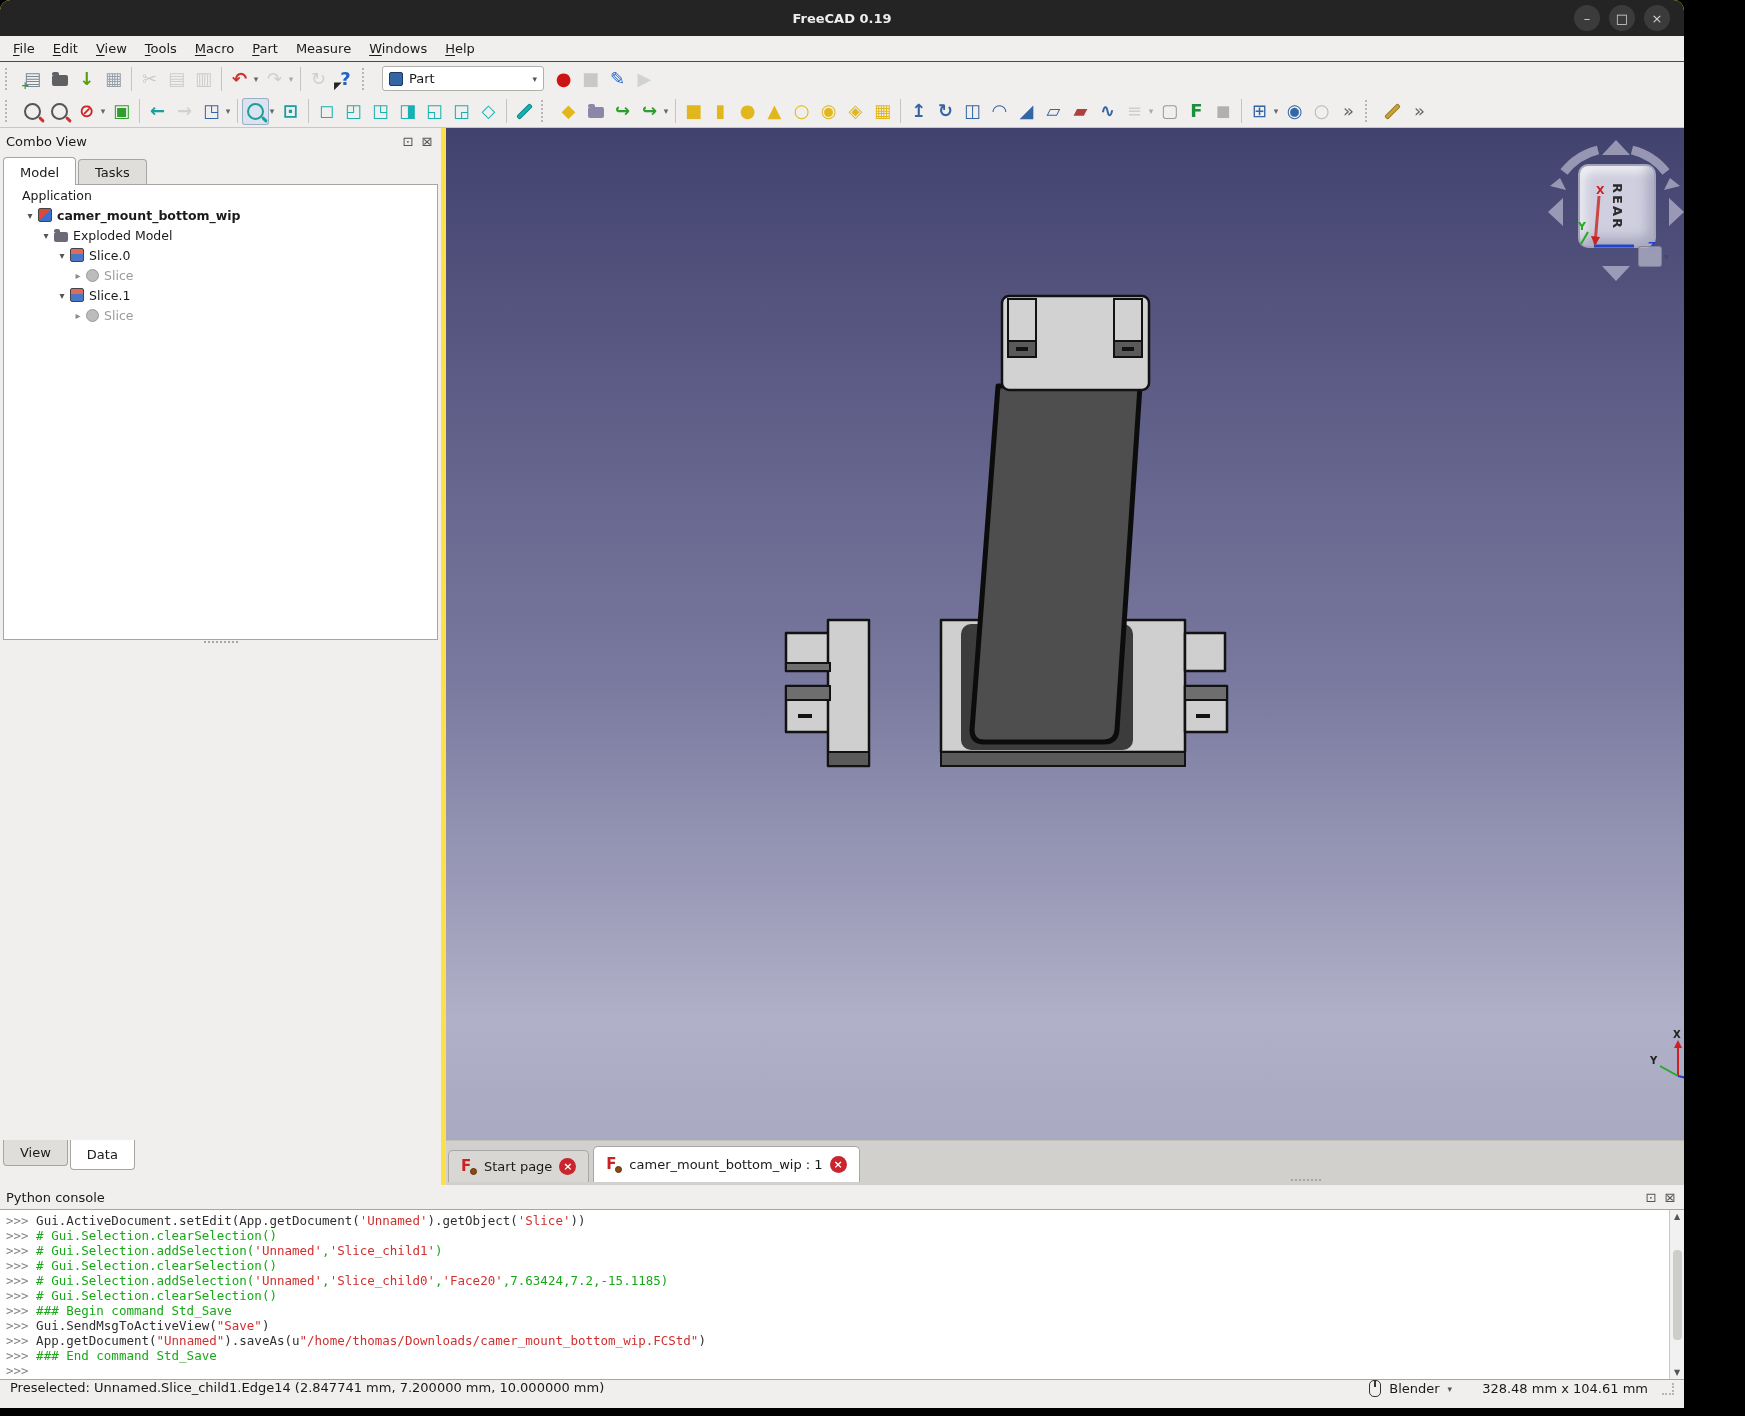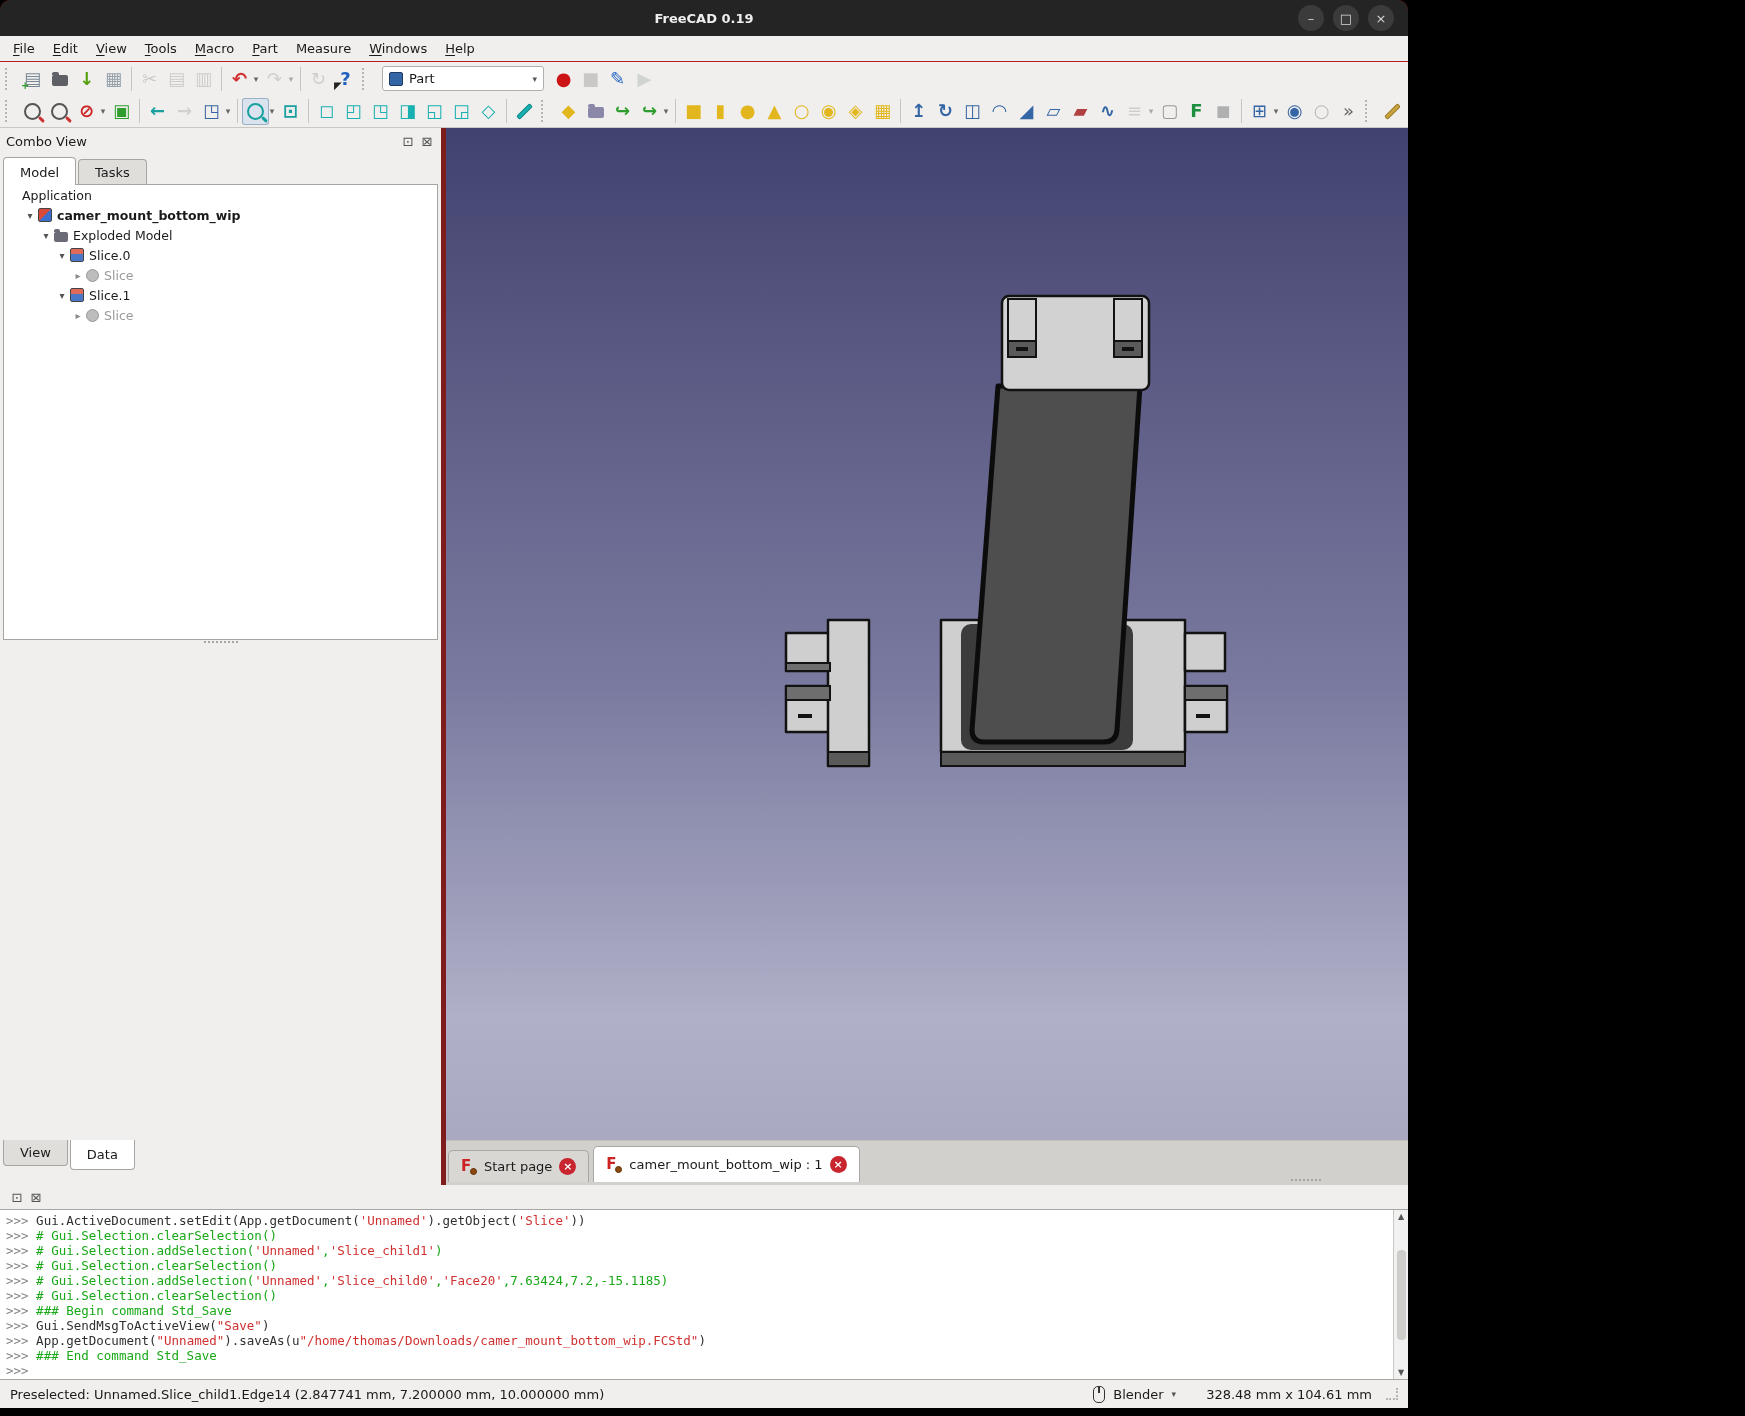--- a/index.html
+++ b/index.html
@@ -1,18 +1,18 @@
 <!DOCTYPE html>
 <html><head>
 <meta charset="utf-8">
 <style>
   html,body{margin:0;padding:0;background:#000;width:1745px;height:1416px;position:relative;
     font-family:"DejaVu Sans","Liberation Sans",sans-serif;font-size:13px;color:#1a1a1a;
     -webkit-font-smoothing:antialiased;overflow:hidden;}
-  .window{position:absolute;left:0;top:0;width:1408px;height:1408px;background:#7f1d1d;
+  .window{position:absolute;left:0;top:0;width:1684px;height:1408px;background:#fde047;
     border-radius:10px 10px 0 0;overflow:hidden;}
   
   .titlebar{position:absolute;left:0;top:0;width:100%;height:36px;background:#242424;
     display:flex;align-items:center;justify-content:center;border-radius:10px 10px 0 0;}
   .titlebar .title{color:#eeeeee;font-weight:bold;font-size:13px;}
   .win-controls{position:absolute;right:14px;top:5px;display:flex;gap:9px;}
   .win-btn{width:26px;height:26px;border-radius:50%;background:#3b3b3b;color:#d6d6d6;
     display:flex;align-items:center;justify-content:center;font-size:13px;cursor:default;}
   
   .menubar{position:absolute;left:0;top:36px;width:100%;height:26px;background:#f0efed;
@@ -124,21 +124,21 @@
   .pc-line .prompt{color:#888;}
   .pc-line .code{color:#303030;}
   .pc-line .com{color:#18a818;}
   .pc-line .str{color:#d03030;}
   .pc-scroll{position:absolute;right:0;top:1210px;width:15px;height:169px;background:#f1f1f1;
     border-left:1px solid #c9c7c4;display:flex;flex-direction:column;justify-content:space-between;
     align-items:center;font-size:8px;color:#555;padding:2px 0;box-sizing:border-box;}
   .pc-thumb{width:9px;height:90px;background:#cfcdca;border-radius:4px;}
   
   .statusbar{position:absolute;left:0;top:1380px;width:100%;height:28px;background:#f0efed;
-    display:flex;align-items:center;padding:0 10px;box-sizing:border-box;font-size:13px;}
+    display:flex;align-items:flex-start;padding:0 10px;box-sizing:border-box;font-size:13px;}
   .sb-left{flex:1;}
   .sb-right{display:flex;align-items:center;gap:8px;}
   .mouse-ic{width:10px;height:15px;border:1.5px solid #333;border-radius:5px;position:relative;}
   .mouse-ic::before{content:"";position:absolute;left:4px;top:0;width:1.5px;height:6px;background:#333;}
   .sb-caret{font-size:9px;color:#555;}
   .sb-grip{width:10px;height:10px;border-right:2px dotted #b7b5b2;border-bottom:2px dotted #b7b5b2;margin-left:6px;}
   svg text{font-family:"DejaVu Sans",sans-serif;}
 </style>
 </head>
 <body>
@@ -528,20 +528,21 @@
         <span class="mdi-tab active">
           <span class="fc-icon">F</span>
           <span>camer_mount_bottom_wip : 1</span>
           <span class="close-btn">×</span>
         </span>
       </div>
     <div class="mdi-grip"></div>
   </div>
 
   <div class="pc-header">
+    <span class="ph-title">Python console</span>
     <span class="ph-btn">⊡</span>
     <span class="ph-btn">⊠</span>
   </div>
   <div class="console" id="console"><div class="pc-line"><span class="prompt">&gt;&gt;&gt;</span> <span class="code">Gui.ActiveDocument.setEdit(App.getDocument(</span><span class="str">'Unnamed'</span><span class="code">).getObject(</span><span class="str">'Slice'</span><span class="code">))</span></div><div class="pc-line"><span class="prompt">&gt;&gt;&gt;</span> <span class="com"># Gui.Selection.clearSelection()</span></div><div class="pc-line"><span class="prompt">&gt;&gt;&gt;</span> <span class="com"># Gui.Selection.addSelection(</span><span class="str">'Unnamed'</span><span class="com">,</span><span class="str">'Slice_child1'</span><span class="com">)</span></div><div class="pc-line"><span class="prompt">&gt;&gt;&gt;</span> <span class="com"># Gui.Selection.clearSelection()</span></div><div class="pc-line"><span class="prompt">&gt;&gt;&gt;</span> <span class="com"># Gui.Selection.addSelection(</span><span class="str">'Unnamed'</span><span class="com">,</span><span class="str">'Slice_child0'</span><span class="com">,</span><span class="str">'Face20'</span><span class="com">,7.63424,7.2,-15.1185)</span></div><div class="pc-line"><span class="prompt">&gt;&gt;&gt;</span> <span class="com"># Gui.Selection.clearSelection()</span></div><div class="pc-line"><span class="prompt">&gt;&gt;&gt;</span> <span class="com">### Begin command Std_Save</span></div><div class="pc-line"><span class="prompt">&gt;&gt;&gt;</span> <span class="code">Gui.SendMsgToActiveView(</span><span class="str">"Save"</span><span class="code">)</span></div><div class="pc-line"><span class="prompt">&gt;&gt;&gt;</span> <span class="code">App.getDocument(</span><span class="str">"Unnamed"</span><span class="code">).saveAs(u</span><span class="str">"/home/thomas/Downloads/camer_mount_bottom_wip.FCStd"</span><span class="code">)</span></div><div class="pc-line"><span class="prompt">&gt;&gt;&gt;</span> <span class="com">### End command Std_Save</span></div><div class="pc-line"><span class="prompt">&gt;&gt;&gt;</span> </div></div>
   <div class="pc-scroll">
     <span>▲</span>
     <div class="pc-thumb"></div>
     <span>▼</span>
   </div>
 

